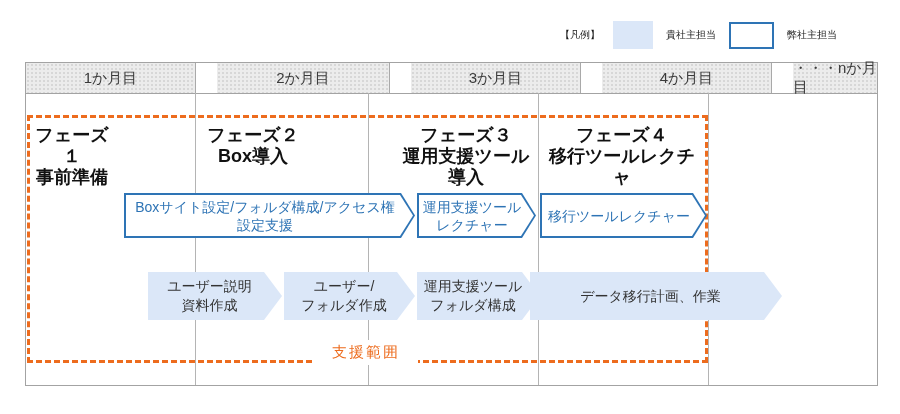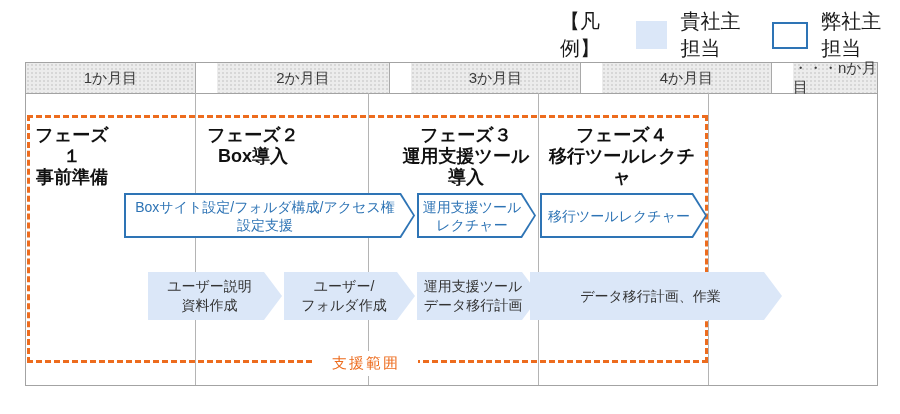--- a/index.html
+++ b/index.html
@@ -1,38 +1,38 @@
 <!DOCTYPE html>
 <html style="--accent-blue: #2e74b5; --fill-blue: #dbe7f8; --scope-orange: #ed6c1e; --header-gray: #ececec;"><head>
 <meta charset="utf-8">
 <style>
   html,body{margin:0;padding:0;background:#fff;}
   body{font-family:"Liberation Sans","DejaVu Sans",sans-serif;}
   .canvas{position:relative;width:900px;height:414px;background:#fff;overflow:hidden;}
 
   
-  .legend{position:absolute;left:560px;top:18px;height:34px;display:flex;align-items:center;gap:13px;font-size:20px;color:#1a1a1a;z-index:5;}
+  .legend{position:absolute;left:560px;top:18px;height:34px;display:flex;align-items:center;gap:13px;font-size:10px;color:#1a1a1a;z-index:5;}
   .legend .sw-fill{width:40px;height:28px;background:var(--fill-blue,#dbe7f8);}
   .legend .sw-outline{width:41px;height:23px;background:#fff;border:2px solid var(--accent-blue,#2e74b5);}
 
   
   .table{position:absolute;left:25px;top:62px;width:853px;height:324px;border:1px solid #a3a3a3;box-sizing:border-box;z-index:1;}
   .thead{display:flex;height:30px;border-bottom:1px solid #a3a3a3;gap:21px;}
   .th{box-sizing:border-box;border-right:1px solid #a9a9a9;display:flex;align-items:center;justify-content:center;
       font-size:15px;color:#3a3a3a;
       background-color:#ececec;
       background-image:radial-gradient(#d7d7d7 1px,transparent 1.3px);
       background-size:4px 4px;}
   .th.last{border-right:none;flex:1;}
   .vline{position:absolute;top:30px;bottom:0;width:1px;background:#b4b4b4;}
 
   
   .scope-box{position:absolute;left:27px;top:115px;width:681px;height:248px;box-sizing:border-box;
              border:3px dashed var(--scope-orange,#ed6c1e);z-index:2;}
-  .scope-label{position:absolute;top:351px;left:314px;z-index:4;background:#fff;
+  .scope-label{position:absolute;top:340px;left:314px;z-index:4;background:#fff;
                color:var(--scope-orange,#ed6c1e);font-size:15px;padding:3px 18px;letter-spacing:2px;}
 
   
   .phase{position:absolute;top:125px;text-align:center;font-weight:bold;font-size:18px;line-height:21px;color:#111;z-index:3;}
 
   
   .varrow{position:absolute;top:193px;height:45px;z-index:3;background:var(--accent-blue,#2e74b5);
           clip-path:polygon(0 0,calc(100% - 14px) 0,100% 50%,calc(100% - 14px) 100%,0 100%);}
   .varrow .inner{position:absolute;inset:2px;background:#fff;
           clip-path:polygon(0 0,calc(100% - 13px) 0,100% 50%,calc(100% - 13px) 100%,0 100%);
@@ -115,21 +115,21 @@
   <div class="carrow" style="left:148px;width:134px">
     <div class="line">ユーザー説明</div>
     <div class="line">資料作成</div>
   </div>
   <div class="carrow" style="left:284px;width:131px">
     <div class="line">ユーザー/</div>
     <div class="line">フォルダ作成</div>
   </div>
   <div class="carrow" style="left:417px;width:123px">
     <div class="line">運用支援ツール</div>
-    <div class="line">データ移行計画</div>
+    <div class="line">フォルダ構成</div>
   </div>
   <div class="carrow" style="left:530px;width:252px">
     <div class="line">データ移行計画、作業</div>
     <div class="line"></div>
   </div>
 
   <div class="scope-label">支援範囲</div>
 
 </div>
 

